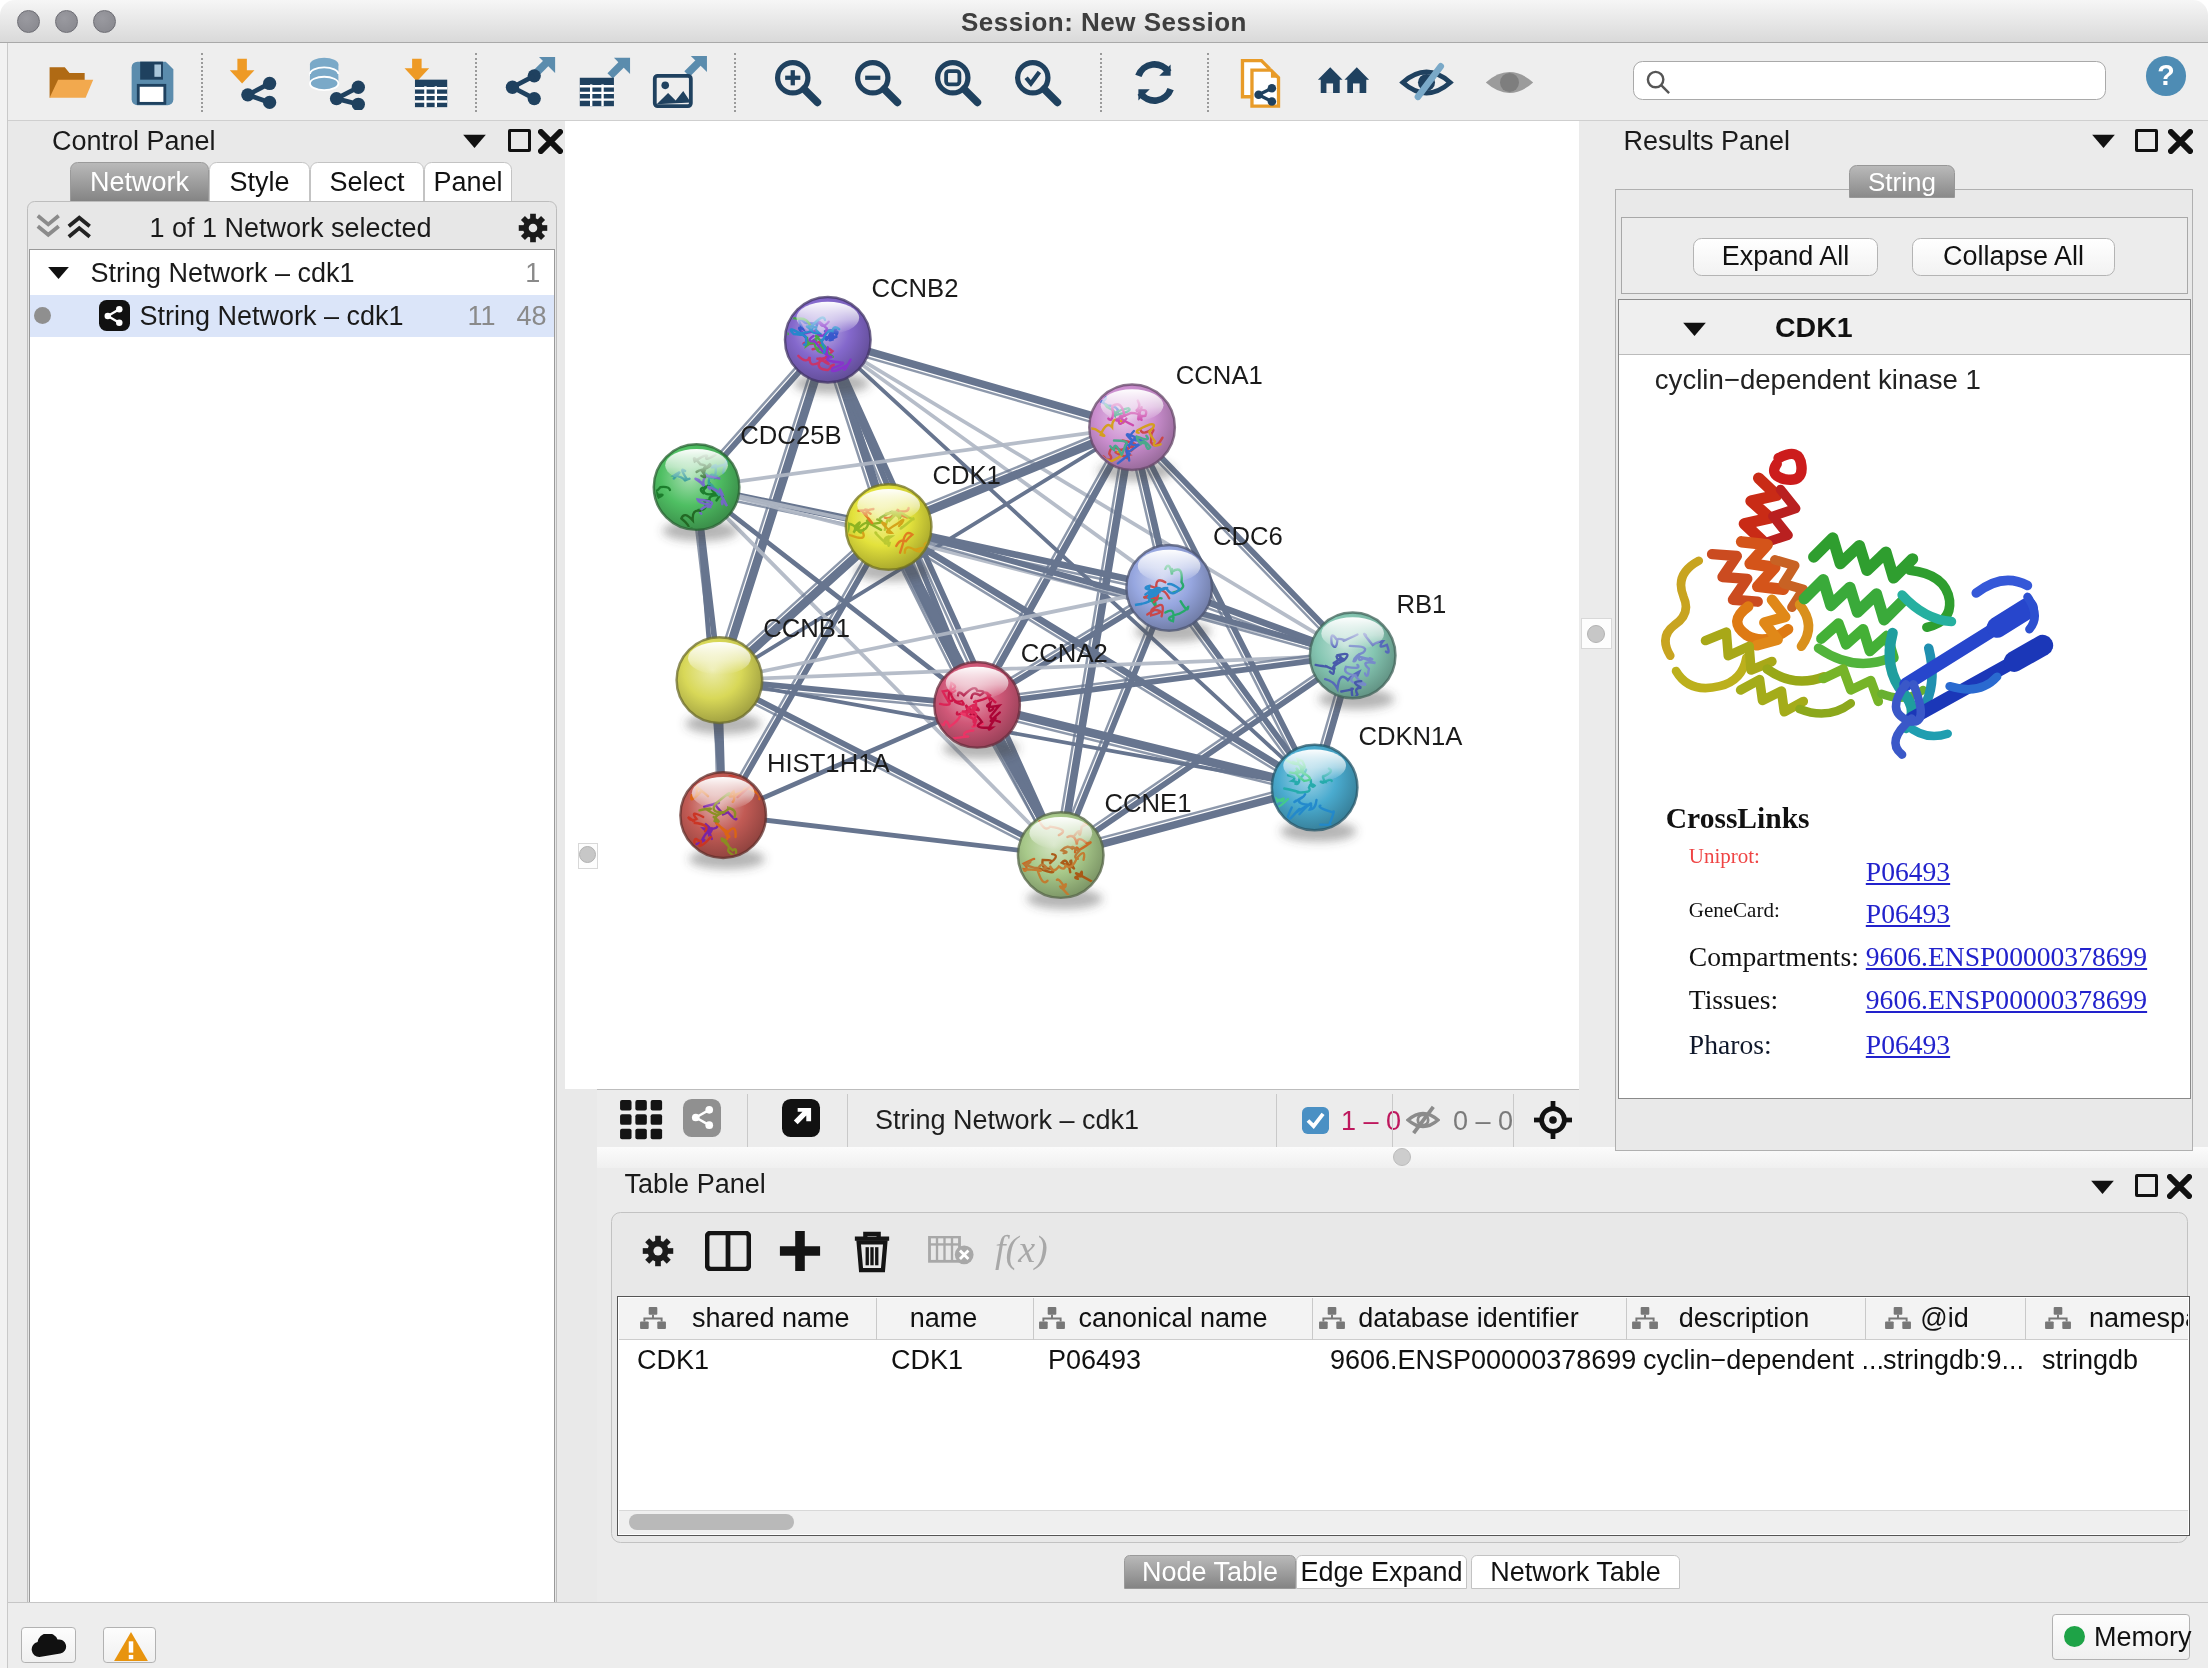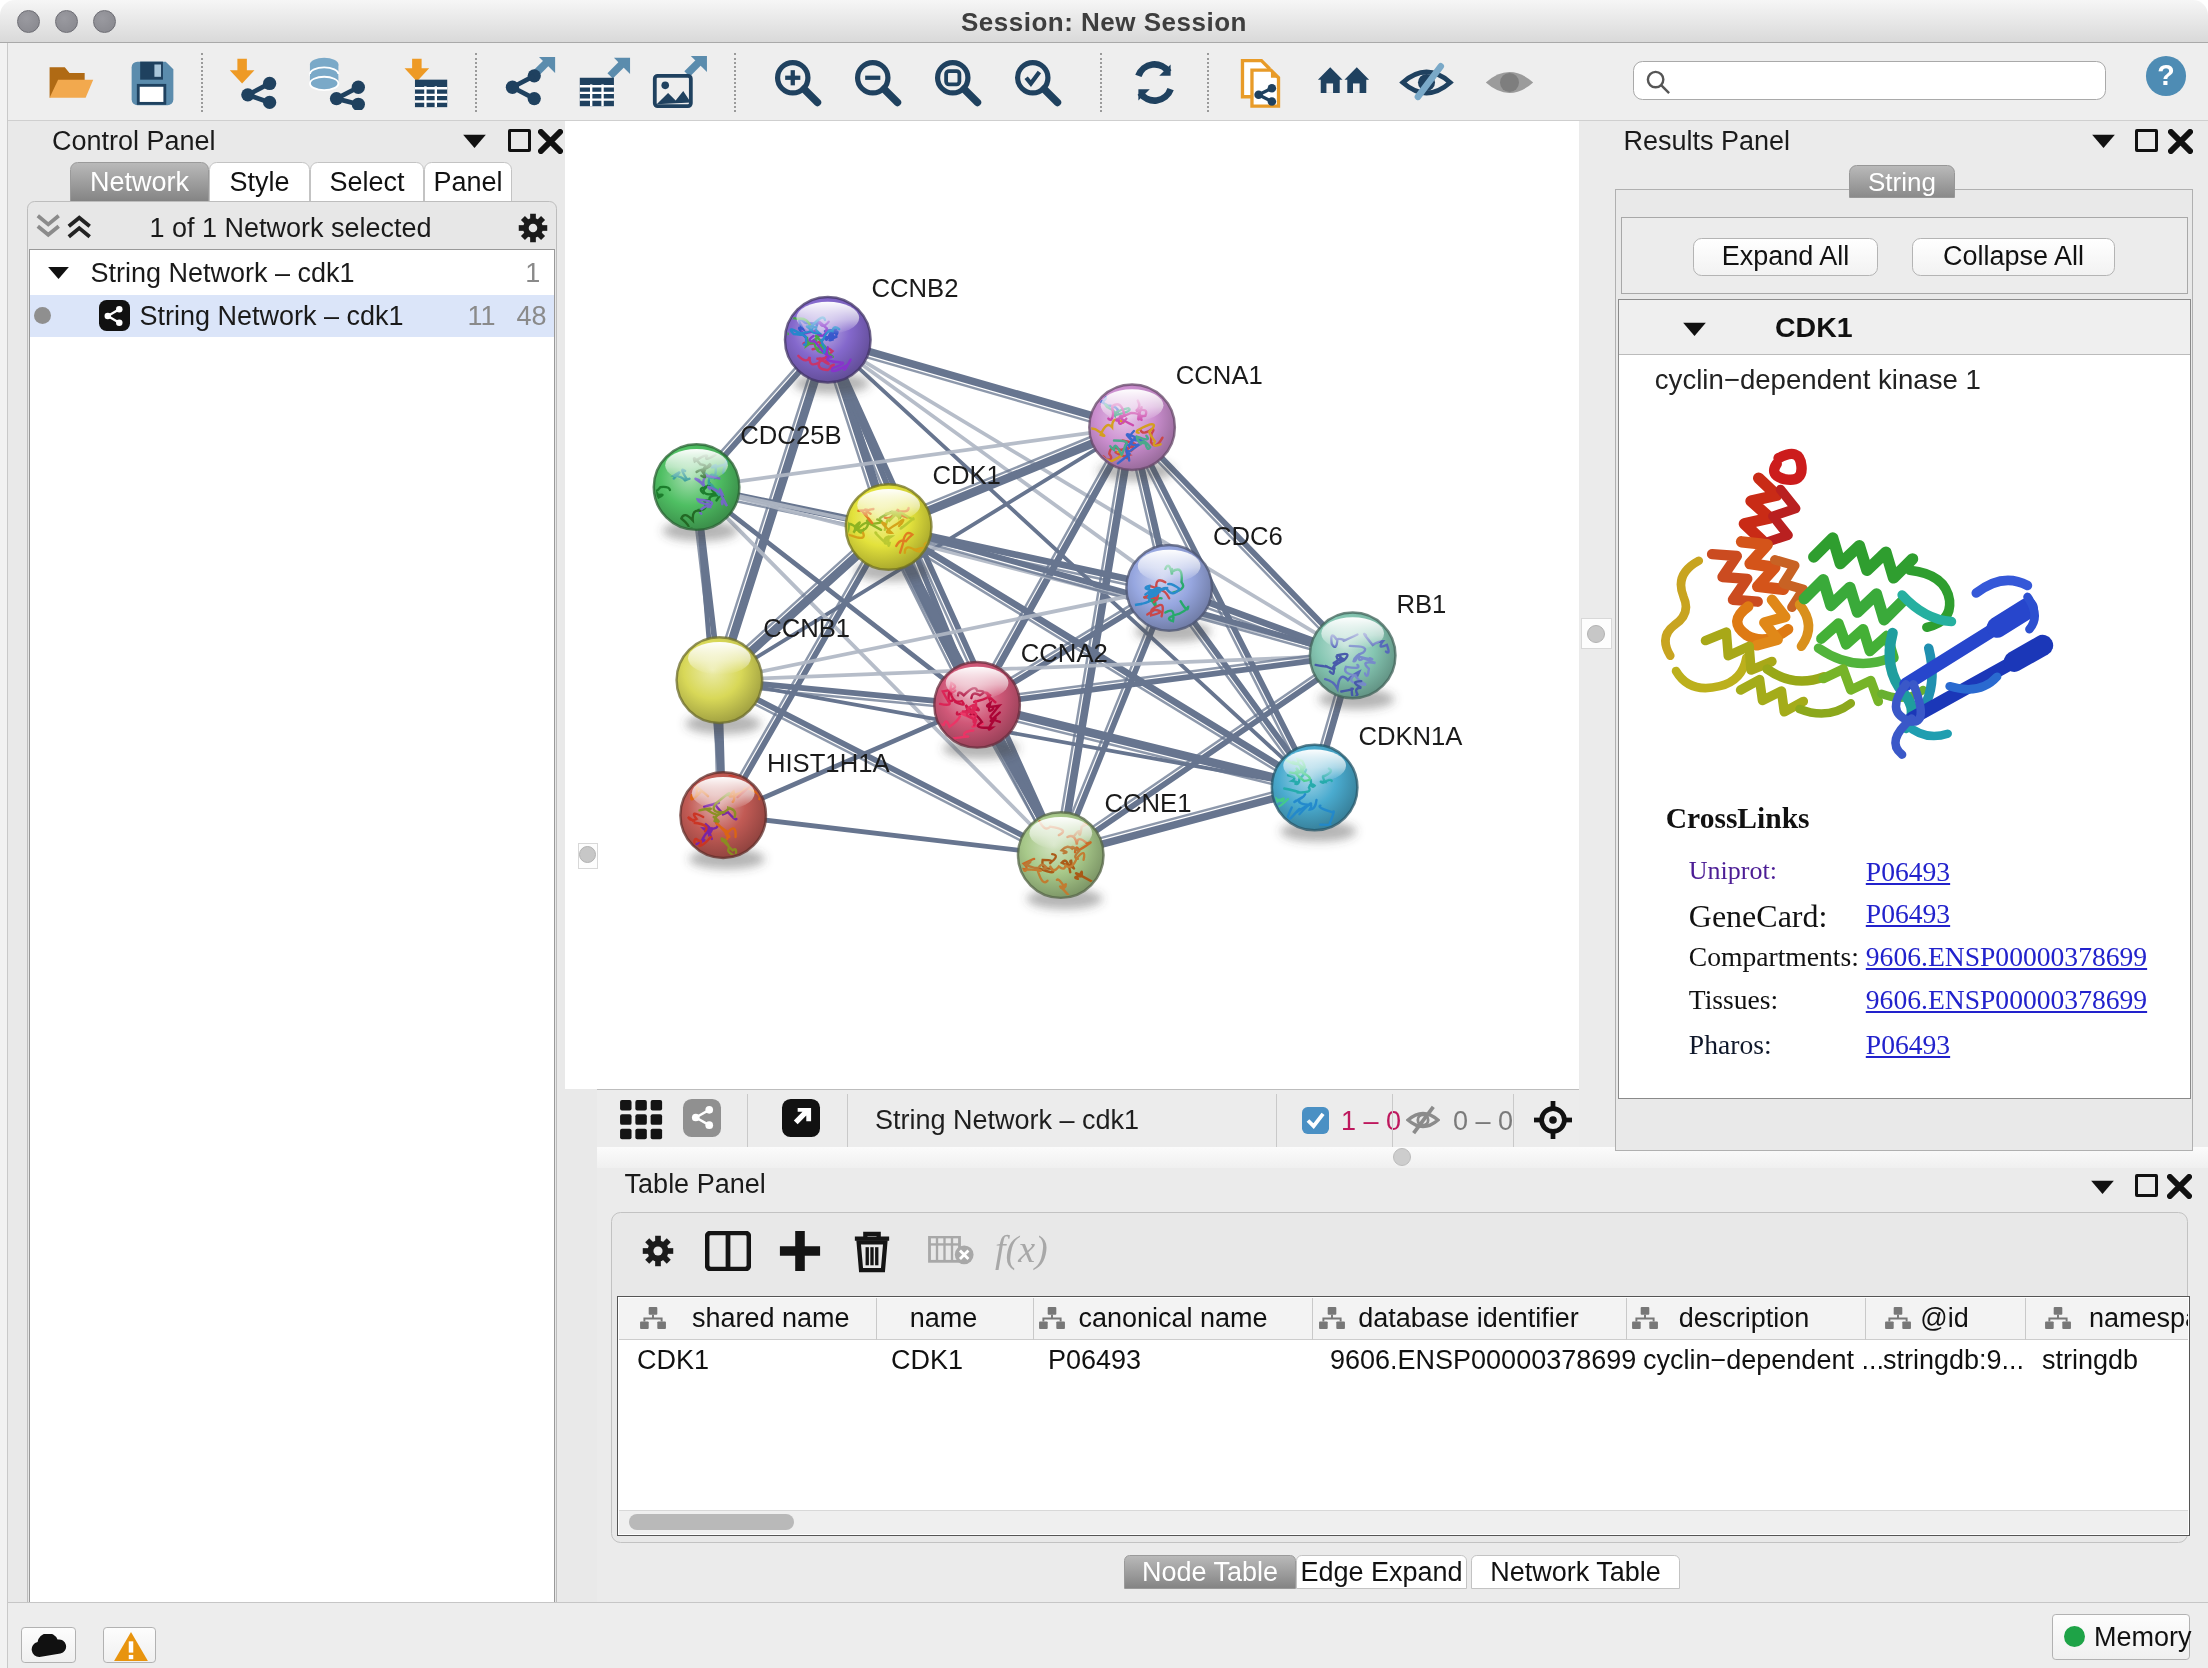--- a/index.html
+++ b/index.html
@@ -746,23 +746,23 @@
 <path d="M268 290 L376 230" stroke="#1b37b8" stroke-width="14"></path>
 <path d="M376 230 l30 -17" stroke="#1b37b8" stroke-width="22"></path>
 <path d="M262 254 q-22 28 2 38 q24 8 6 -38 M268 290 q-28 24 -10 38" stroke="#3a58c8" stroke-width="9"></path>
 <path d="M308 256 q32 10 50 -10" stroke="#2a6ad0" stroke-width="9"></path>
 <path d="M336 158 q28 -22 54 -8" stroke="#3558d8" stroke-width="10"></path>
 <path d="M390 162 q14 20 2 34" stroke="#2c50d0" stroke-width="9"></path>
 </g>
         </svg>
       </div>
     <div class="serif" style="position:absolute;left:47px;top:502px;font-size:29.5px;font-weight:700;color:#111">CrossLinks</div>
-    <div class="serif" style="position:absolute;left:70px;top:556px;font-size:26px;color:#4c1d95">Uniprot:</div>
+    <div class="serif" style="position:absolute;left:70px;top:544px;font-size:21px;color:#ef4444">Uniprot:</div>
     <div class="serif lnk" style="position:absolute;left:247px;top:556px;font-size:27.6px">P06493</div>
-    <div class="serif" style="position:absolute;left:70px;top:598px;font-size:32px;color:#111">GeneCard:</div>
+    <div class="serif" style="position:absolute;left:70px;top:598px;font-size:21px;color:#111">GeneCard:</div>
     <div class="serif lnk" style="position:absolute;left:247px;top:598px;font-size:27.6px">P06493</div>
     <div class="serif" style="position:absolute;left:70px;top:641px;font-size:27.6px;color:#111">Compartments:</div>
     <div class="serif lnk" style="position:absolute;left:247px;top:641px;font-size:27.6px">9606.ENSP00000378699</div>
     <div class="serif" style="position:absolute;left:70px;top:684px;font-size:27.6px;color:#111">Tissues:</div>
     <div class="serif lnk" style="position:absolute;left:247px;top:684px;font-size:27.6px">9606.ENSP00000378699</div>
     <div class="serif" style="position:absolute;left:70px;top:729px;font-size:27.6px;color:#0f172a">Pharos:</div>
     <div class="serif lnk" style="position:absolute;left:247px;top:729px;font-size:27.6px">P06493</div>
   </div>
 </div>
 

